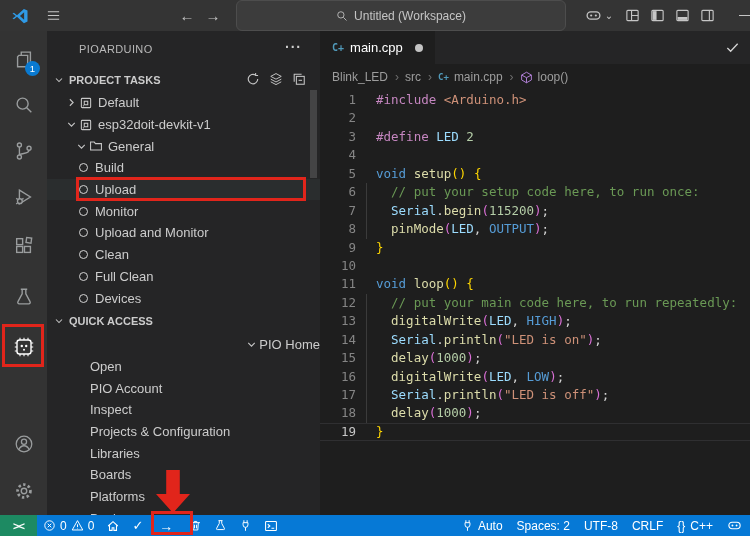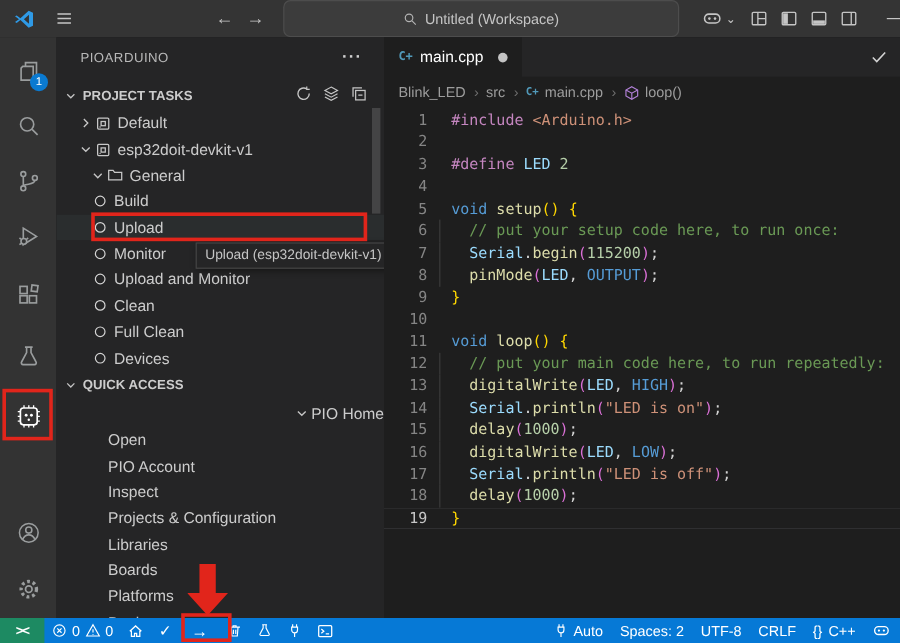--- a/index.html
+++ b/index.html
@@ -31,21 +31,21 @@
 
   
   .activitybar{position:absolute;top:31px;left:0;width:47px;bottom:21px;background:#333333}
   .ab-icon{position:absolute;left:0;width:47px;height:42px;display:flex;align-items:center;justify-content:center;color:#9a9d9e}
   .ab-icon.active{color:#fff}
   .ab-badge{position:absolute;right:7px;bottom:4px;min-width:15px;height:15px;border-radius:8px;background:#0a7ad1;
             color:#fff;font-size:9.5px;display:flex;align-items:center;justify-content:center;padding:0 3px}
 
   
   .sidebar{position:absolute;top:31px;left:47px;width:273px;bottom:21px;background:#252526;overflow:hidden}
-  .sv-title{height:36px;display:flex;align-items:center;padding-left:20px;font-size:11px;color:#b9b9b9;letter-spacing:.4px}
+  .sv-title{height:36px;display:flex;align-items:center;padding-left:32px;font-size:11px;color:#b9b9b9;letter-spacing:.4px}
   .sv-ellipsis{position:absolute;top:8px;right:18px;color:#cfcfcf;font-size:14px;font-weight:bold;letter-spacing:1px}
   .section-hdr{height:25px;display:flex;align-items:center;font-weight:bold;font-size:11px;color:#cccccc;padding-left:4px;gap:2px}
   .section-hdr .chev{width:16px;display:flex;justify-content:center;color:#c5c5c5}
   .hdr-actions{margin-left:auto;display:flex;gap:9px;padding-right:14px;color:#c5c5c5;align-items:center}
   .tree-row{height:21.7px;display:flex;align-items:center;color:#cccccc;font-size:13px;white-space:nowrap}
   .tree-row.hl{background:#2a2d2e}
   .chevslot{width:16px;flex:none;display:flex;align-items:center;justify-content:center;color:#c5c5c5}
   .chevslot svg{transition:none}
   .chevslot.exp svg{transform:rotate(90deg)}
   .ticon{width:19px;flex:none;color:#c8c8c8;display:flex;align-items:center}
@@ -357,21 +357,20 @@
         </div>
         <div class="tree-row" style="padding-left: 43px;">
           <span>Platforms</span>
         </div>
         <div class="tree-row" style="padding-left: 43px;">
           <span>Devices</span>
         </div>
       </div>
 
     <div class="sb-scroll"></div>
-    <div class="tooltip">Upload (esp32doit-devkit-v1)</div>
   </div>
 
   <div class="editor">
     <div class="tabbar">
       <div class="tab">
         <span style="color:#519aba;font-weight:bold;font-size:10px;font-family:'DejaVu Sans Mono',monospace">C+</span>
         <span>main.cpp</span>
         <span class="dot"></span>
       </div>
       <div class="tab-check">

